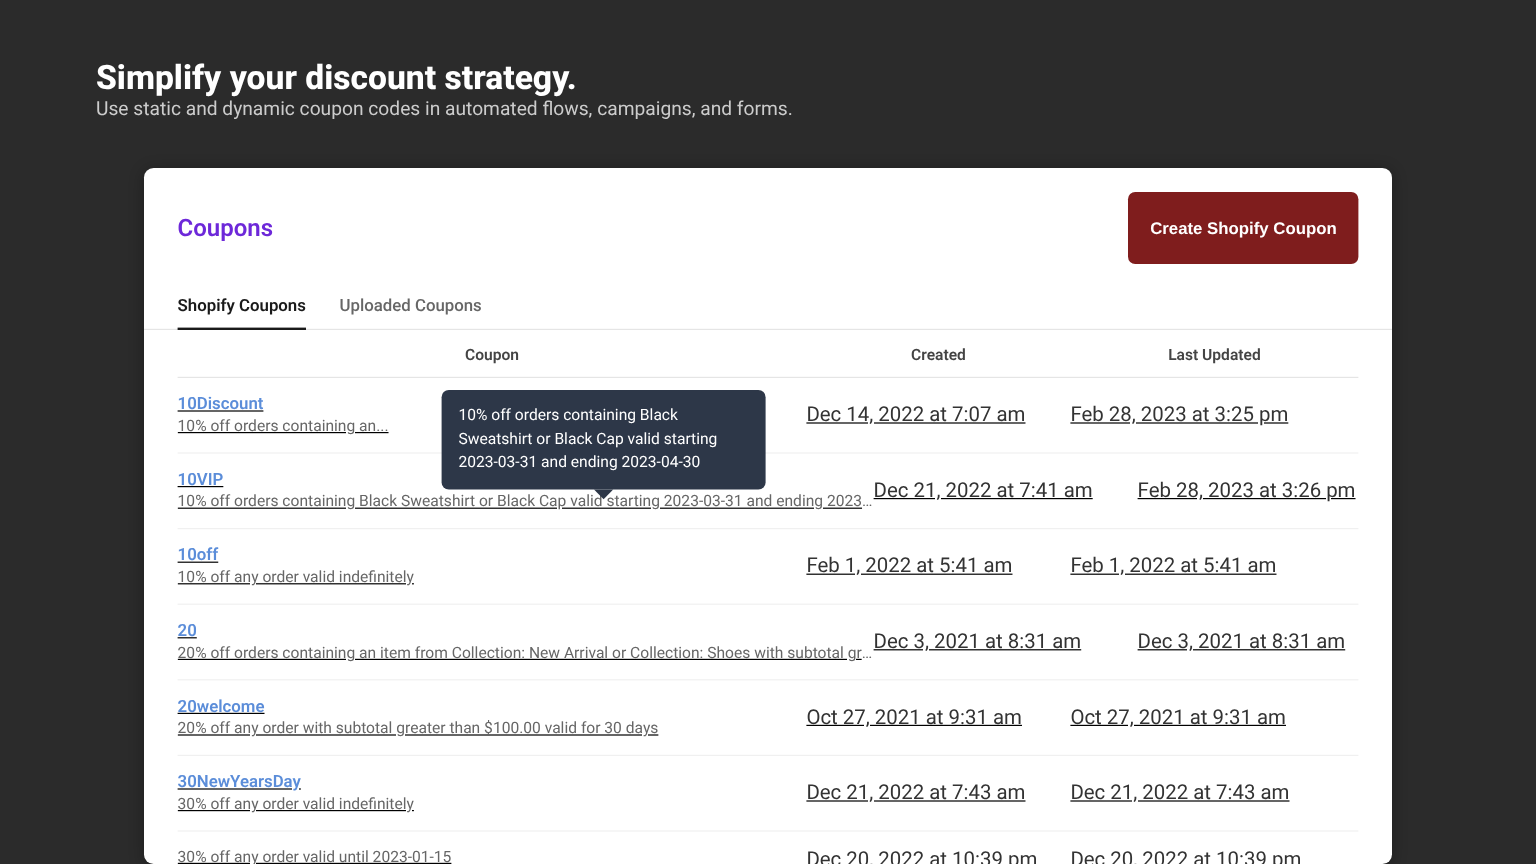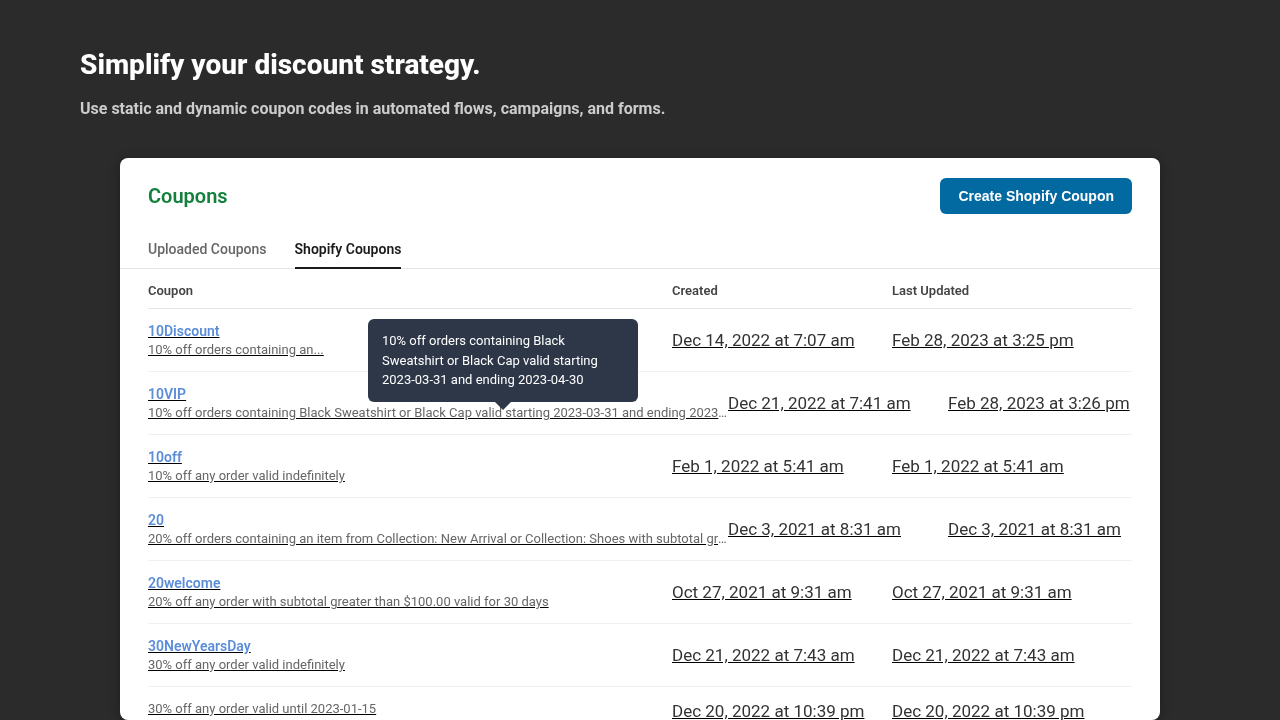--- a/index.html
+++ b/index.html
@@ -21,26 +21,26 @@
 
     .hero-section {
       width: 100%;
       padding: 48px 80px 40px 80px;
     }
 
     .hero-title {
       font-size: 28px;
       font-weight: 800;
       color: #ffffff;
-      margin-bottom: 18px;
+      margin-bottom: 0;
     }
 
     .hero-subtitle {
       font-size: 16px;
-      font-weight: 700;
+      font-weight: 400;
       color: #cccccc;
     }
 
     .coupons-panel {
       background: #ffffff;
       border-radius: 8px;
       width: 1040px;
       margin: 0 auto;
       padding: 0;
       overflow: hidden;
@@ -50,29 +50,29 @@
     .panel-header {
       display: flex;
       align-items: center;
       justify-content: space-between;
       padding: 20px 28px 0 28px;
     }
 
     .panel-title {
       font-size: 20px;
       font-weight: 600;
-      color: #15803d;
+      color: #6d28d9;
     }
 
     .create-btn {
-      background: #0369a1;
+      background: #7f1d1d;
       color: #ffffff;
       border: none;
       border-radius: 6px;
-      padding: 10px 18px;
+      padding: 22px 18px;
       font-size: 14px;
       font-weight: 600;
       cursor: pointer;
       white-space: nowrap;
     }
 
     .tabs {
       display: flex;
       padding: 0 28px;
       margin-top: 16px;
@@ -105,20 +105,21 @@
       display: grid;
       grid-template-columns: 1fr 220px 240px;
       padding: 14px 0 10px 0;
       border-bottom: 1px solid #e5e5e5;
     }
 
     .table-header-cell {
       font-size: 13px;
       font-weight: 600;
       color: #444444;
+      text-align: center;
     }
 
     .table-row {
       display: grid;
       grid-template-columns: 1fr 220px 240px;
       padding: 14px 0;
       border-bottom: 1px solid #f0f0f0;
       position: relative;
       text-decoration: underline;
     }
@@ -186,22 +187,22 @@
   <div class="hero-subtitle">Use static and dynamic coupon codes in automated flows, campaigns, and forms.</div>
 </div>
 
 <div class="coupons-panel">
   <div class="panel-header">
     <div class="panel-title">Coupons</div>
     <button class="create-btn">Create Shopify Coupon</button>
   </div>
 
   <div class="tabs">
+    <div class="tab active">Shopify Coupons</div>
     <div class="tab">Uploaded Coupons</div>
-    <div class="tab active">Shopify Coupons</div>
   </div>
 
   <div class="table-container">
     <div class="table-header">
       <div class="table-header-cell">Coupon</div>
       <div class="table-header-cell">Created</div>
       <div class="table-header-cell">Last Updated</div>
     </div>
 
     <div class="table-row">

